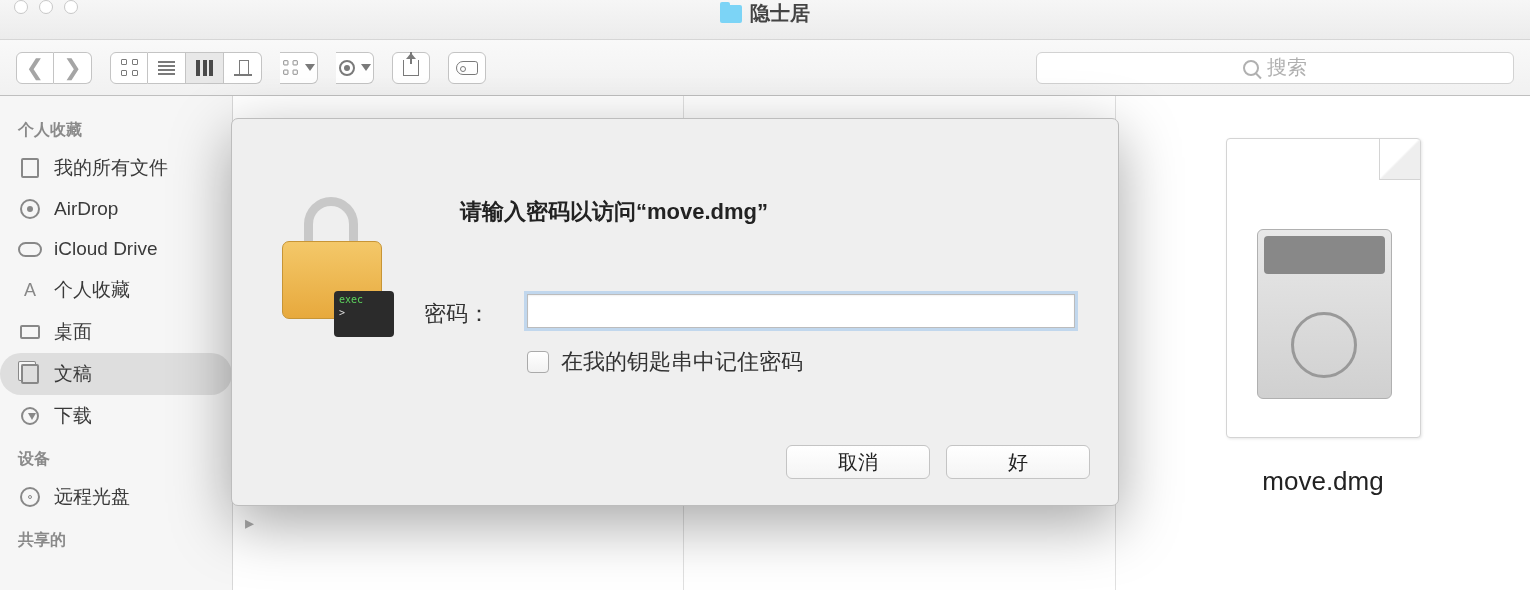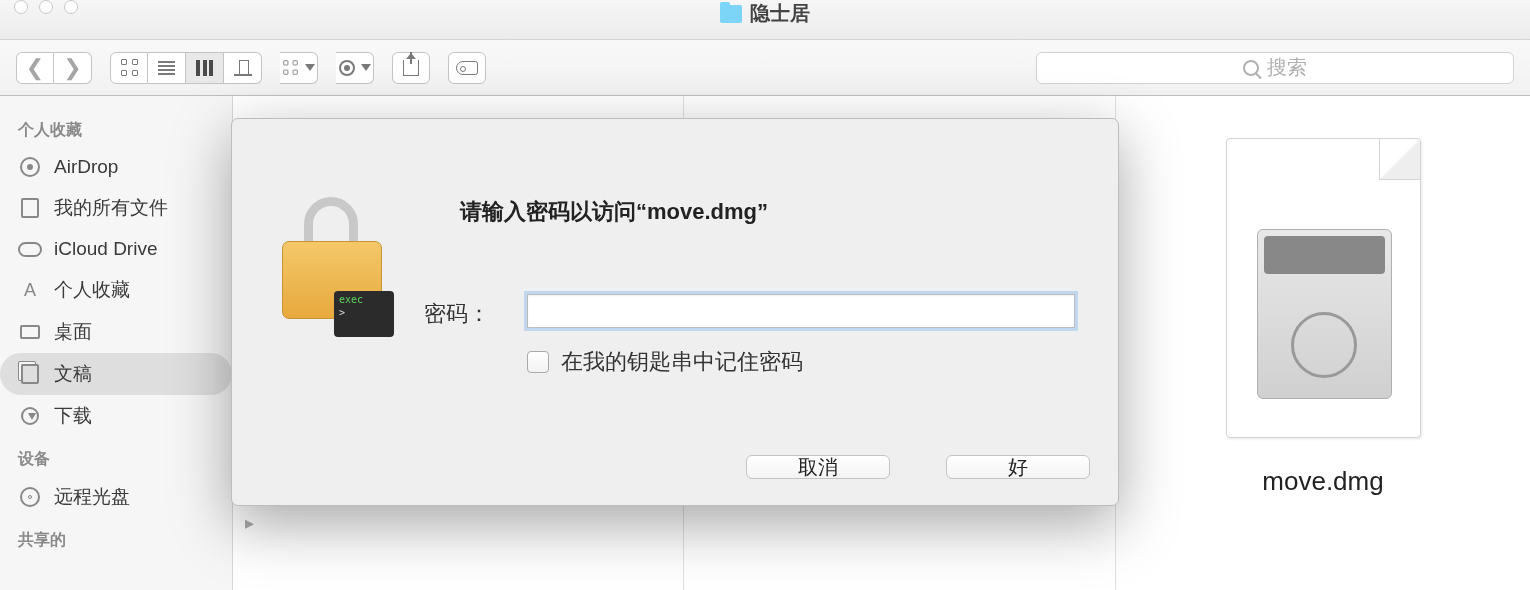--- a/index.html
+++ b/index.html
@@ -78,21 +78,21 @@
 .lock .exec { position:absolute; top:94px; left:52px; width:60px; height:46px; background:#2b2b2b; border-radius:4px; }
 .lock .exec::before { content:"exec"; position:absolute; top:3px; left:5px; font-size:10px; color:#5dd35d; font-family:monospace; }
 .lock .exec::after { content:">"; position:absolute; top:16px; left:5px; font-size:10px; color:#ddd; font-family:monospace; }
 
 .dialog .d-title { position: absolute; left: 192px; top: 78px; font-size: 22px; font-weight: bold; color: #222; margin-left: 36px; }
 .dialog .d-label { position: absolute; left: 192px; top: 180px; font-size: 22px; color: #333; }
 .dialog .d-input { position: absolute; left: 295px; top: 175px; width: 548px; height: 34px; border: 1px solid #bcbcbc; background: #fff; box-shadow: inset 0 1px 2px rgba(0,0,0,0.06), 0 0 0 3px rgba(109,172,236,0.35); }
 .dialog .d-check { position: absolute; left: 295px; top: 228px; display: flex; align-items: center; gap: 12px; font-size: 22px; color: #333; }
 .dialog .d-check .box { width: 22px; height: 22px; border: 1px solid #aaa; background: linear-gradient(#fff,#f2f2f2); border-radius: 4px; }
 .dialog .d-btns { position: absolute; right: 28px; bottom: 26px; display: flex; gap: 16px; }
-.dialog .d-btn { width: 144px; height: 24px; border: 1px solid #c4c4c4; background: linear-gradient(#ffffff,#f4f4f4); border-radius: 6px; font-size: 20px; color: #222; display: flex; align-items: center; justify-content: center; margin-left: 40px; }
+.dialog .d-btn { width: 144px; height: 34px; border: 1px solid #c4c4c4; background: linear-gradient(#ffffff,#f4f4f4); border-radius: 6px; font-size: 20px; color: #222; display: flex; align-items: center; justify-content: center; }
 
 
 .si-airdrop { width:20px; height:20px; border:2px solid #888; border-radius:50%; position:relative; }
 .si-airdrop::after { content:""; position:absolute; inset:5px; border-radius:50%; background:#888; }
 .si-doc { width:18px; height:20px; border:2px solid #888; border-radius:2px; }
 .si-cloud { width:24px; height:15px; border:2px solid #888; border-radius:10px; }
 .si-app { font-size:18px; color:#888; }
 .si-desk { width:20px; height:14px; border:2px solid #888; border-radius:2px; }
 .si-docs { width:18px; height:20px; border:2px solid #888; border-radius:2px; box-shadow:-3px -3px 0 -1px #f6f6f6, -3px -3px 0 0 #888; }
 .si-down { width:18px; height:18px; border:2px solid #888; border-radius:50%; position:relative; }
@@ -186,29 +186,29 @@
     <div class="mag"></div>
     <span>搜索</span>
   </div>
 </div>
 
 <div class="main">
   <div class="sidebar">
     <div class="sb-head">个人收藏</div>
     <div class="sb-item">
       <div class="si">
+          <div class="si-doc"></div>
+        </div>
+      <span>我的所有文件</span>
+    </div>
+    <div class="sb-item">
+      <div class="si">
           <div class="si-airdrop"></div>
         </div>
       <span>AirDrop</span>
-    </div>
-    <div class="sb-item">
-      <div class="si">
-          <div class="si-doc"></div>
-        </div>
-      <span>我的所有文件</span>
     </div>
     <div class="sb-item">
       <div class="si">
           <div class="si-cloud"></div>
         </div>
       <span>iCloud Drive</span>
     </div>
     <div class="sb-item">
       <div class="si">
           <span class="si-app">A</span>

